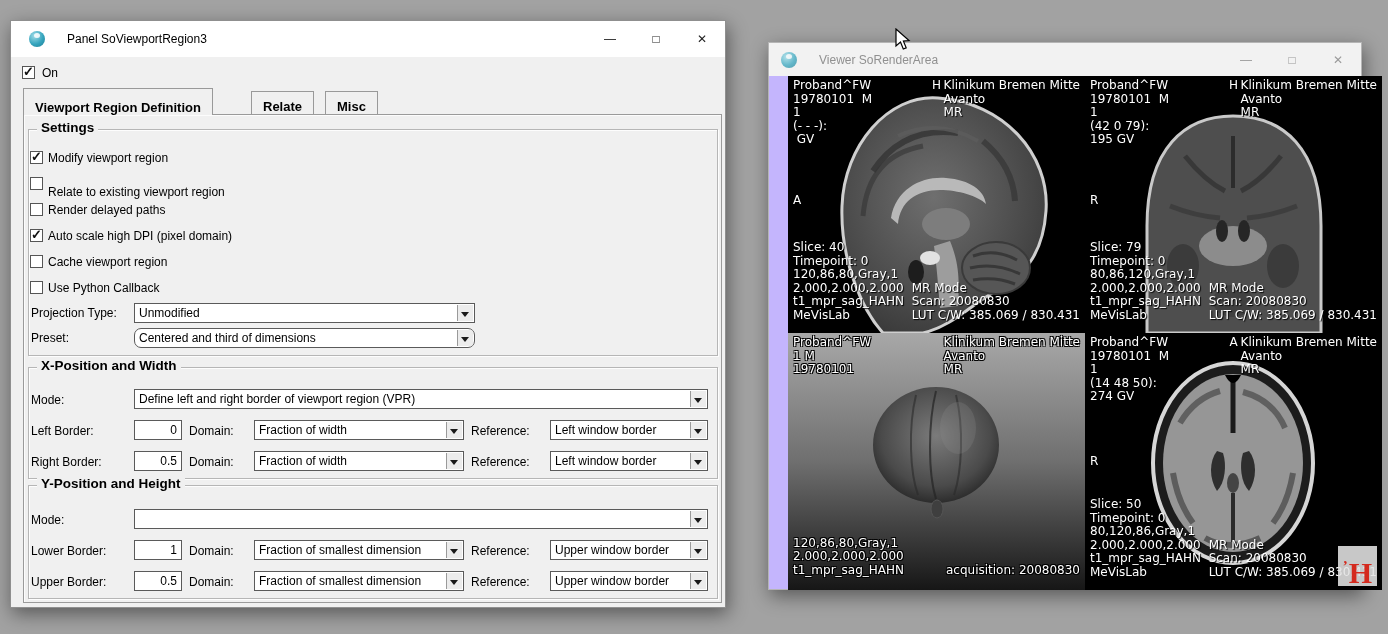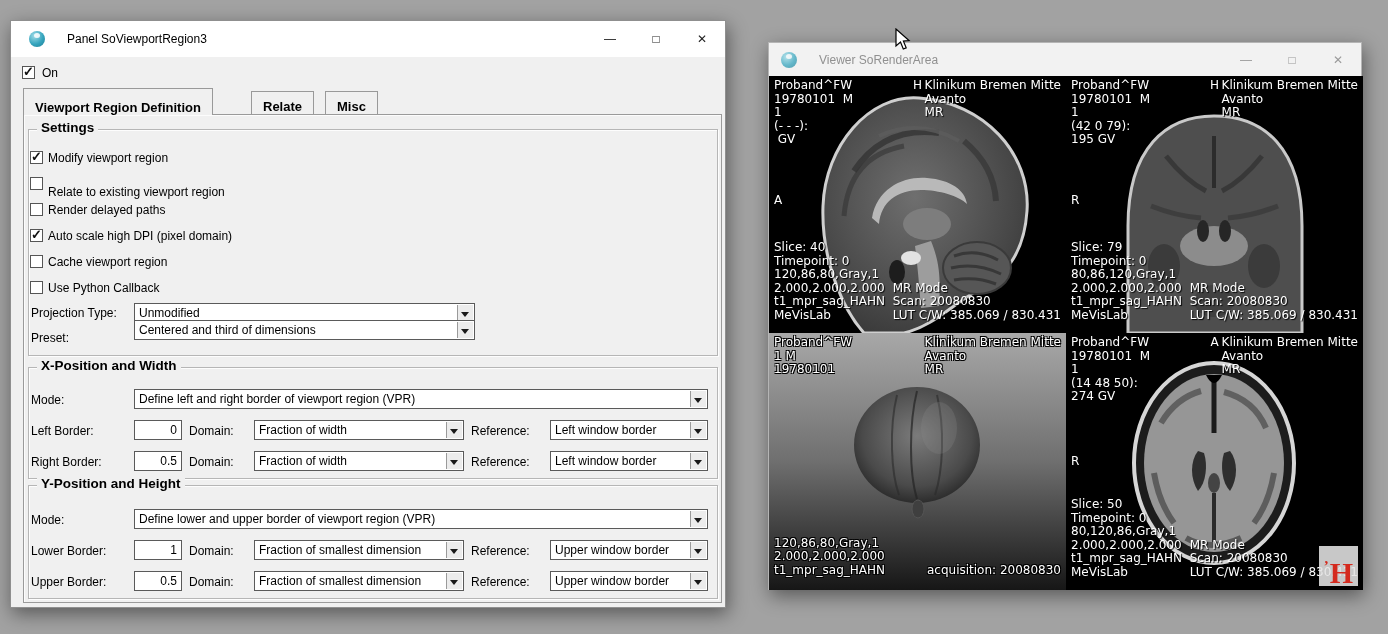--- a/index.html
+++ b/index.html
@@ -49,21 +49,21 @@
             border:1px solid #5a5a5a;font-size:12px;text-align:right;padding:0 4px 0 0;
             font-family:"Liberation Sans",sans-serif;}
 
   
   #viewer-win{left:768px;top:42px;width:594px;height:548px;border:1px solid #b5b5b5;background:#c4b5fd;}
   #viewer-win .titlebar{height:33px;background:#f2f2f2;}
   #viewer-win .tb-title{color:#909090;}
   #viewer-win .win-btn{color:#9a9a9a;}
   #viewer-win .app-icon{margin-left:12px;opacity:0.75;}
 
-  .q{position:absolute;width:297px;height:257px;background:#000;overflow:hidden;}
+  .q{position:absolute;width:297px;height:257px;background:#000;overflow:hidden;margin-left:19px;}
   .q svg{position:absolute;left:0;top:0;}
   .txt{position:absolute;color:#fff;font-size:12px;line-height:13.5px;white-space:pre;
        text-shadow:1px 1px 1px #000;font-family:"DejaVu Sans","Liberation Sans",sans-serif;}
   .txt.right{text-align:left;}
   .patient{left:5px;top:3px;}
   .site{right:5px;top:3px;text-align:right;}
   .orient-top{left:50%;top:3px;transform:translateX(-50%);}
   .orient-left{left:5px;top:118px;}
   .info{left:5px;bottom:11px;}
   .status{right:5px;bottom:11px;text-align:right;}
@@ -122,21 +122,21 @@
     <span class="lbl" style="left:37px;top:234px;">Cache viewport region</span>
     <span class="cb" style="left:19px;top:260px;"></span>
     <span class="lbl" style="left:37px;top:260px;">Use Python Callback</span>
 
     <span class="lbl" style="left:20px;top:285px;">Projection Type:</span>
     <div class="combo" style="left:123px;top:282px;width:341px;">
       <span class="combo-text">Unmodified</span>
       <span class="combo-btn"></span>
     </div>
     <span class="lbl" style="left:20px;top:310px;">Preset:</span>
-    <div class="combo" style="left:123px;top:299px;width:341px;">
+    <div class="combo" style="left:123px;top:307px;width:341px;border-radius:7px;">
       <span class="combo-text">Centered and third of dimensions</span>
       <span class="combo-btn"></span>
     </div>
 
     <div class="groupbox" style="left:17px;top:346px;width:690px;height:112px;">
       <span class="gb-title">X-Position and Width</span>
     </div>
     <span class="lbl" style="left:20px;top:372px;">Mode:</span>
     <div class="combo" style="left:123px;top:368px;width:574px;">
       <span class="combo-text">Define left and right border of viewport region (VPR)</span>
@@ -167,21 +167,20 @@
     <div class="combo" style="left:539px;top:430px;width:158px;">
       <span class="combo-text">Left window border</span>
       <span class="combo-btn"></span>
     </div>
 
     <div class="groupbox" style="left:17px;top:464px;width:690px;height:114px;">
       <span class="gb-title">Y-Position and Height</span>
     </div>
     <span class="lbl" style="left:20px;top:492px;">Mode:</span>
     <div class="combo" style="left:123px;top:488px;width:574px;">
-      <span class="combo-text">Define lower and upper border of viewport region (VPR)</span>
       <span class="combo-btn"></span>
     </div>
 
     <span class="lbl" style="left:20px;top:523px;">Lower Border:</span>
     <input class="numfield" style="left: 123px; top: 519px;" value="1">
     <span class="lbl" style="left:178px;top:523px;">Domain:</span>
     <div class="combo" style="left:243px;top:519px;width:210px;">
       <span class="combo-text">Fraction of smallest dimension</span>
       <span class="combo-btn"></span>
     </div>

